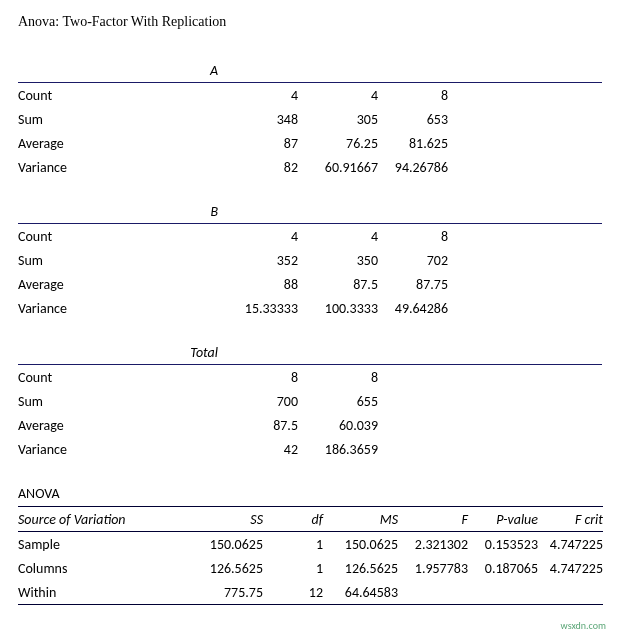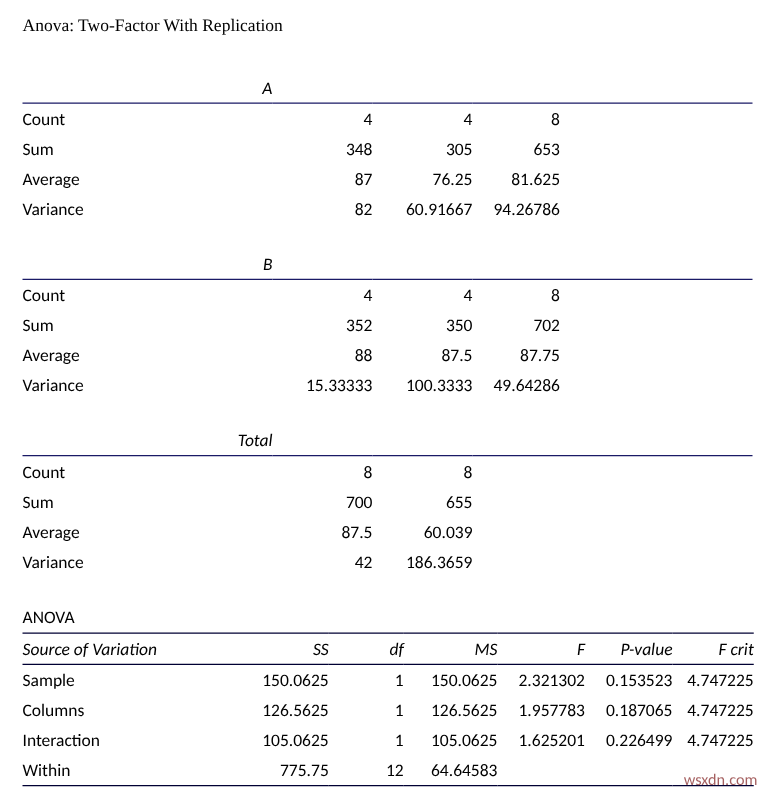--- a/index.html
+++ b/index.html
@@ -66,22 +66,22 @@
     .anova-table col.a6 { width: 70px; }
     .anova-table col.a7 { width: 65px; }
     .section-heading {
       margin-top: 24px;
       margin-bottom: 4px;
     }
     .watermark {
       position: fixed;
       bottom: 8px;
       right: 14px;
-      font-size: 13px;
-      color: #7f1d1d;
+      font-size: 10px;
+      color: #15803d;
       opacity: 0.7;
       margin-left: 28px;
     }
   </style>
 </head>
 <body>
 
 <div class="title">Anova: Two-Factor With Replication</div>
 
 <table class="summary-table">
@@ -243,29 +243,20 @@
   </tr>
   <tr>
     <td class="label">Columns</td>
     <td>126.5625</td>
     <td>1</td>
     <td>126.5625</td>
     <td>1.957783</td>
     <td>0.187065</td>
     <td>4.747225</td>
   </tr>
-  <tr>
-    <td class="label">Interaction</td>
-    <td>105.0625</td>
-    <td>1</td>
-    <td>105.0625</td>
-    <td>1.625201</td>
-    <td>0.226499</td>
-    <td>4.747225</td>
-  </tr>
   <tr class="hr-bottom">
     <td class="label">Within</td>
     <td>775.75</td>
     <td>12</td>
     <td>64.64583</td>
     <td></td>
     <td></td>
     <td></td>
   </tr>
 

